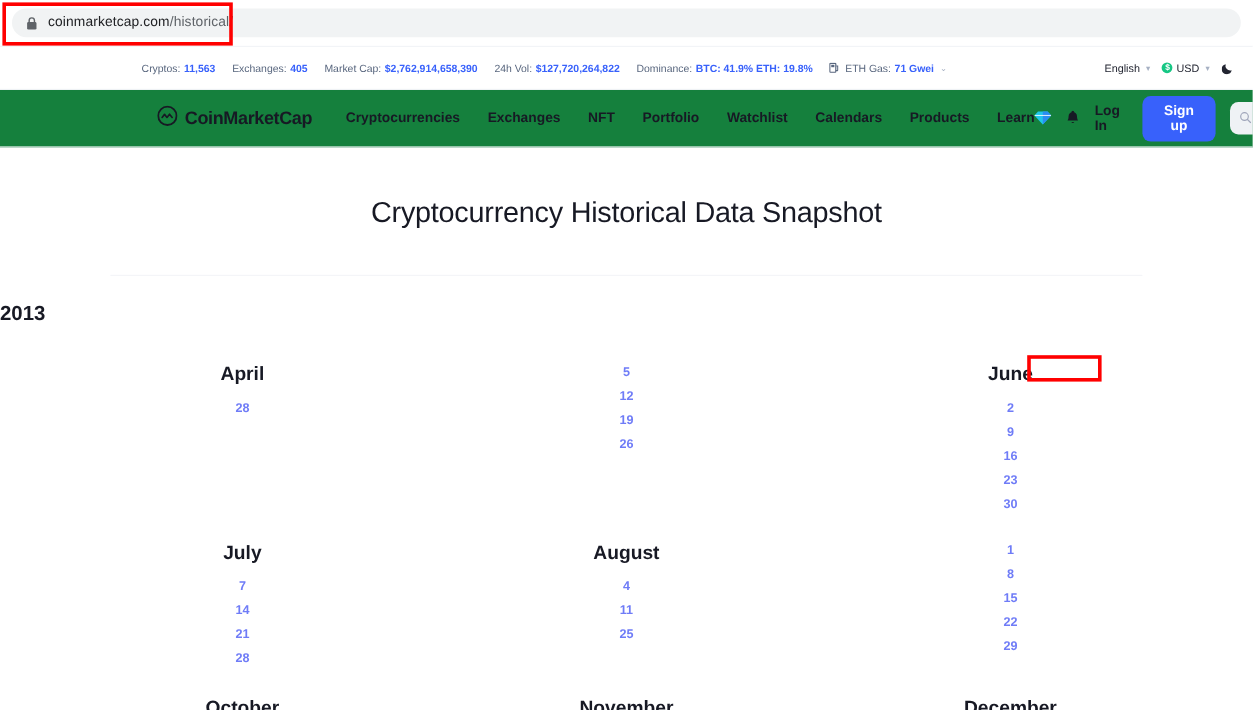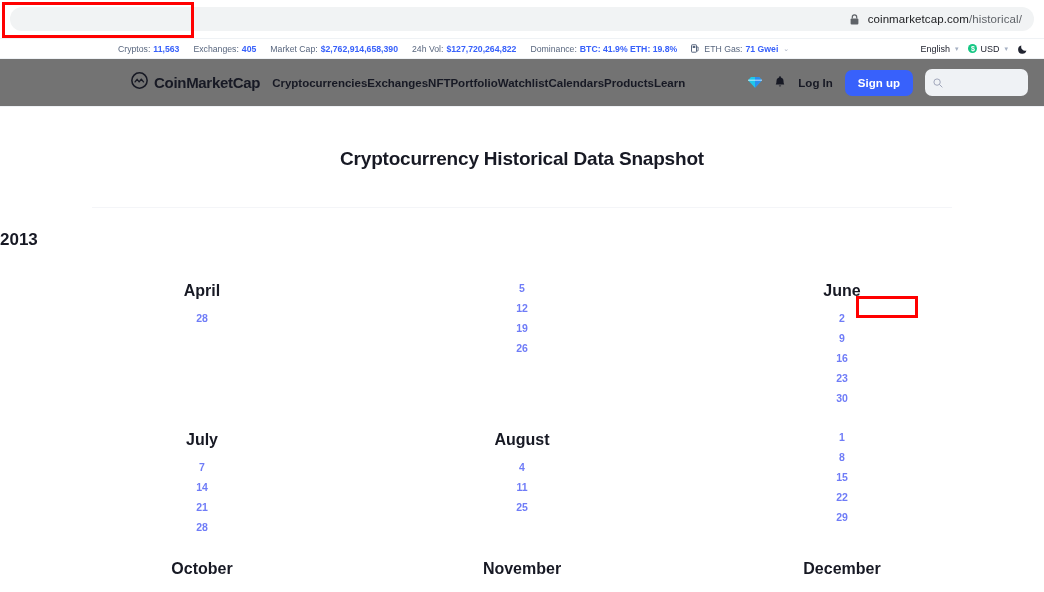--- a/index.html
+++ b/index.html
@@ -25,21 +25,20 @@
   .url-pill {
     height: 24px;
     flex: 1;
     background: #f1f3f4;
     border-radius: 12px;
     display: flex;
     align-items: center;
     padding: 0 12px;
     gap: 9px;
     max-width: 1024px;
-    justify-content: flex-end;
   }
   .lock-icon { flex: 0 0 auto; display: flex; align-items: center; }
   .url-text {
     font-size: 11.5px;
     color: #5f6368;
     letter-spacing: 0.1px;
     white-space: nowrap;
   }
   .url-domain { color: #202124; }
 
@@ -56,21 +55,21 @@
     position: absolute;
     left: 856px; top: 296px;
     width: 62px; height: 22px;
     border: 3px solid #ff0000;
     pointer-events: none;
     z-index: 40;
   }
 
   
   .stats-bar {
-    height: 21px;
+    height: 37px;
     border-top: 1px solid #eff2f5;
     border-bottom: 1px solid #eff2f5;
     display: flex;
     align-items: center;
     padding: 0 16px 0 118px;
     font-size: 8.7px;
     color: #58667e;
     white-space: nowrap;
   }
   .stat-item { margin-right: 14px; display: flex; align-items: center; gap: 3px; }
@@ -87,32 +86,32 @@
     width: 9px; height: 9px; border-radius: 50%;
     background: #16c784; color: #fff;
     font-size: 7px; font-weight: 700;
     display: flex; align-items: center; justify-content: center;
   }
   .moon-icon { display: flex; align-items: center; }
 
   
   .nav-bar {
     height: 48px;
-    background: #737373;
+    background: #15803d;
     display: flex;
     align-items: center;
     padding: 0 16px 0 131px;
     border-bottom: 1px solid #eff2f5;
   }
   .logo { display: flex; align-items: center; gap: 6px; }
   .logo-text {
     font-size: 15px; font-weight: 700; color: #171924;
     letter-spacing: -0.3px;
   }
-  .nav-links { display: flex; align-items: flex-end; margin-left: 12px; }
+  .nav-links { display: flex; align-items: flex-end; gap: 23px; margin-left: 28px; }
   .nav-link {
     font-size: 11.5px; font-weight: 600; color: #171924;
     white-space: nowrap; cursor: pointer;
   }
   .nav-right { margin-left: auto; display: flex; align-items: center; gap: 12px; }
   .icon-btn { display: flex; align-items: center; cursor: pointer; }
   .login-link { font-size: 11.5px; font-weight: 600; color: #171924; cursor: pointer; }
   .signup-btn {
     background: #3861fb; color: #fff;
     font-size: 11.5px; font-weight: 600;
@@ -125,22 +124,22 @@
     background: #eff2f5; border-radius: 7px;
     display: flex; align-items: center;
     padding: 0 6px 0 8px; gap: 5px;
     cursor: text;
   }
 
   
   .content { padding-top: 41px; }
   .page-title {
     text-align: center;
-    font-size: 19px;
-    font-weight: 700;
+    font-size: 24px;
+    font-weight: 400;
     color: #171924;
     letter-spacing: -0.2px;
   }
   .divider {
     margin: 37px auto 0;
     width: 860px;
     height: 1px;
     background: #f4f5f8;
   }
   .year-title {

